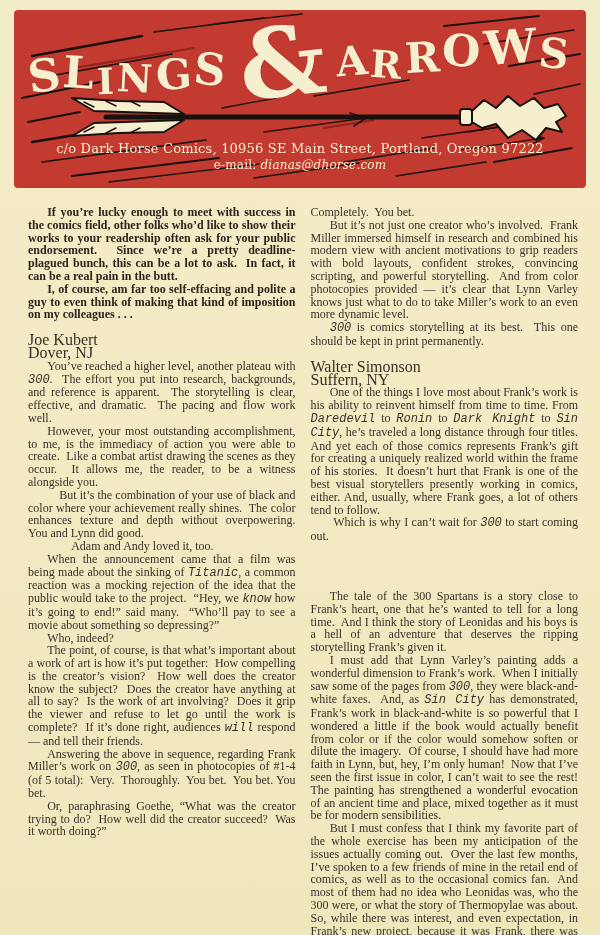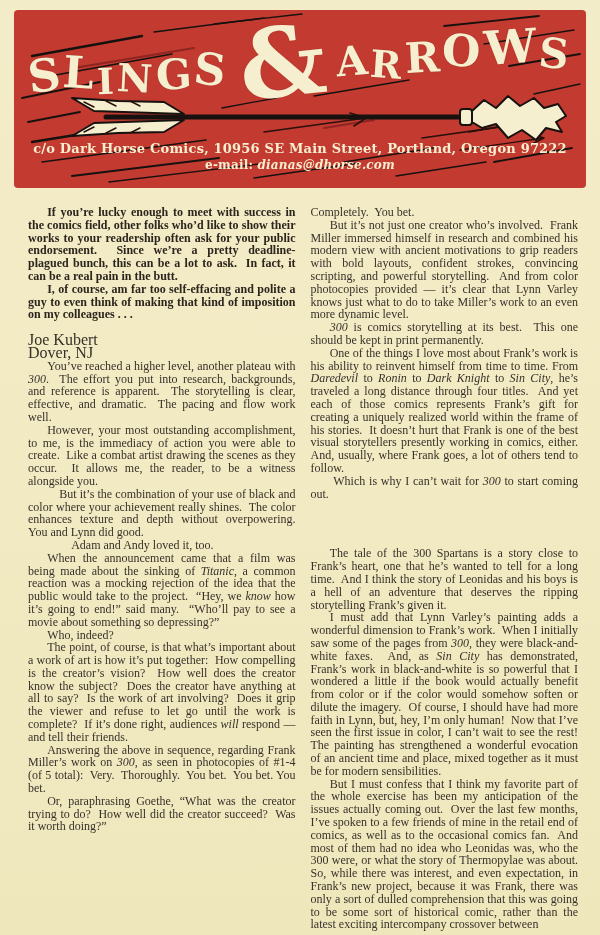--- a/index.html
+++ b/index.html
@@ -47,37 +47,37 @@
   .word-slings .ltr:nth-child(5){transform:translateY(2px) rotate(-4deg);font-size:.95em;}
   .word-slings .ltr:nth-child(6){transform:translateY(-2px) rotate(6deg);font-size:1.0em;}
   .word-arrows .ltr:nth-child(1){transform:translateY(6px) rotate(-5deg);font-size:.92em;}
   .word-arrows .ltr:nth-child(2){transform:translateY(9px) rotate(4deg);font-size:.86em;}
   .word-arrows .ltr:nth-child(3){transform:translateY(3px) rotate(-3deg);font-size:.95em;}
   .word-arrows .ltr:nth-child(4){transform:translateY(-3px) rotate(3deg);}
   .word-arrows .ltr:nth-child(5){transform:translateY(-6px) rotate(-4deg);font-size:1.06em;}
   .word-arrows .ltr:nth-child(6){transform:translateY(-1px) rotate(6deg);font-size:.94em;}
   .masthead-address{
     position:absolute;left:0;bottom:14px;width:100%;text-align:center;
-    font-family:"DejaVu Serif",serif;font-weight:bold;color:var(--title-cream);
+    font-family:"DejaVu Serif",serif;font-weight:normal;color:var(--title-cream);
     font-size:13px;line-height:17px;letter-spacing:.2px;
   }
   .masthead-address .email-line{font-size:12px;}
   .masthead-address .email-addr{font-style:italic;}
   
   .columns{
     position:absolute;left:28px;top:206px;width:550px;bottom:6px;
     display:flex;gap:15px;
   }
   .col{flex:1;min-width:0;}
   .para{
     margin:0;font-size:12px;line-height:12.8px;text-align:justify;
     white-space:pre-wrap;
   }
   .para.bold{font-weight:bold;color:#2c251d;}
-  .para i{font-style:italic;}
+  .para i{font-style:italic;font-family:Liberation Mono, monospace;}
   .sig{margin:13px 0 0 0;font-size:16px;line-height:12.8px;}
   .sig-line{white-space:pre;}
   .sig-line.italic{font-style:italic;}
 </style>
 </head>
 <body>
 
 <div class="page">
 
   <div class="banner">
@@ -149,20 +149,24 @@
         <p class="para" style="text-indent: 1.6em;">When the announcement came that a film was being made about the sinking of <i>Titanic</i>, a common reaction was a mocking rejection of the idea that the public would take to the project.  “Hey, we <i>know</i> how it’s going to end!” said many.  “Who’ll pay to see a movie about something so depressing?”</p>
         <p class="para" style="text-indent: 1.6em;">Who, indeed?</p>
         <p class="para" style="text-indent: 1.6em;">The point, of course, is that what’s important about a work of art is how it’s put together:  How compelling is the creator’s vision?  How well does the creator know the subject?  Does the creator have anything at all to say?  Is the work of art involving?  Does it grip the viewer and refuse to let go until the work is complete?  If it’s done right, audiences <i>will</i> respond — and tell their friends.</p>
         <p class="para" style="text-indent: 1.6em;">Answering the above in sequence, regarding Frank Miller’s work on <i>300</i>, as seen in photocopies of #1-4 (of 5 total):  Very.  Thoroughly.  You bet.  You bet. You bet.</p>
         <p class="para" style="text-indent: 1.6em;">Or, paraphrasing Goethe, “What was the creator trying to do?  How well did the creator succeed?  Was it worth doing?”</p>
       </div>
     <div class="col">
         <p class="para" style="text-indent: 0em;">Completely.  You bet.</p>
         <p class="para" style="text-indent: 1.6em;">But it’s not just one creator who’s involved.  Frank Miller immersed himself in research and combined his modern view with ancient motivations to grip readers with bold layouts, confident strokes, convincing scripting, and powerful storytelling.  And from color photocopies provided — it’s clear that Lynn Varley knows just what to do to take Miller’s work to an even more dynamic level.</p>
         <p class="para" style="text-indent: 1.6em;"><i>300</i> is comics storytelling at its best.  This one should be kept in print permanently.</p>
+        <div class="sig">
+          <div class="sig-line">Walter Simonson</div>
+          <div class="sig-line">Suffern, NY</div>
+        </div>
         <p class="para" style="text-indent: 1.6em;">One of the things I love most about Frank’s work is his ability to reinvent himself from time to time. From <i>Daredevil</i> to <i>Ronin</i> to <i>Dark Knight</i> to <i>Sin City</i>, he’s traveled a long distance through four titles.  And yet each of those comics represents Frank’s gift for creating a uniquely realized world within the frame of his stories.  It doesn’t hurt that Frank is one of the best visual storytellers presently working in comics, either. And, usually, where Frank goes, a lot of others tend to follow.</p>
         <p class="para" style="text-indent: 1.9em;">Which is why I can’t wait for <i>300</i> to start coming out.</p>
         <p class="para" style="text-indent: 1.6em; margin-top: 47px;">The tale of the 300 Spartans is a story close to Frank’s heart, one that he’s wanted to tell for a long time.  And I think the story of Leonidas and his boys is a hell of an adventure that deserves the ripping storytelling Frank’s given it.</p>
         <p class="para" style="text-indent: 1.6em;">I must add that Lynn Varley’s painting adds a wonderful dimension to Frank’s work.  When I initially saw some of the pages from <i>300</i>, they were black-and-white faxes.  And, as <i>Sin City</i> has demonstrated, Frank’s work in black-and-white is so powerful that I wondered a little if the book would actually benefit from color or if the color would somehow soften or dilute the imagery.  Of course, I should have had more faith in Lynn, but, hey, I’m only human!  Now that I’ve seen the first issue in color, I can’t wait to see the rest! The painting has strengthened a wonderful evocation of an ancient time and place, mixed together as it must be for modern sensibilities.</p>
         <p class="para" style="text-indent: 1.6em;">But I must confess that I think my favorite part of the whole exercise has been my anticipation of the issues actually coming out.  Over the last few months, I’ve spoken to a few friends of mine in the retail end of comics, as well as to the occasional comics fan.  And most of them had no idea who Leonidas was, who the 300 were, or what the story of Thermopylae was about. So, while there was interest, and even expectation, in Frank’s new project, because it was Frank, there was only a sort of dulled comprehension that this was going to be some sort of historical comic, rather than the latest exciting intercompany crossover between</p>
       </div>
   </div>
 
 </div>
 

